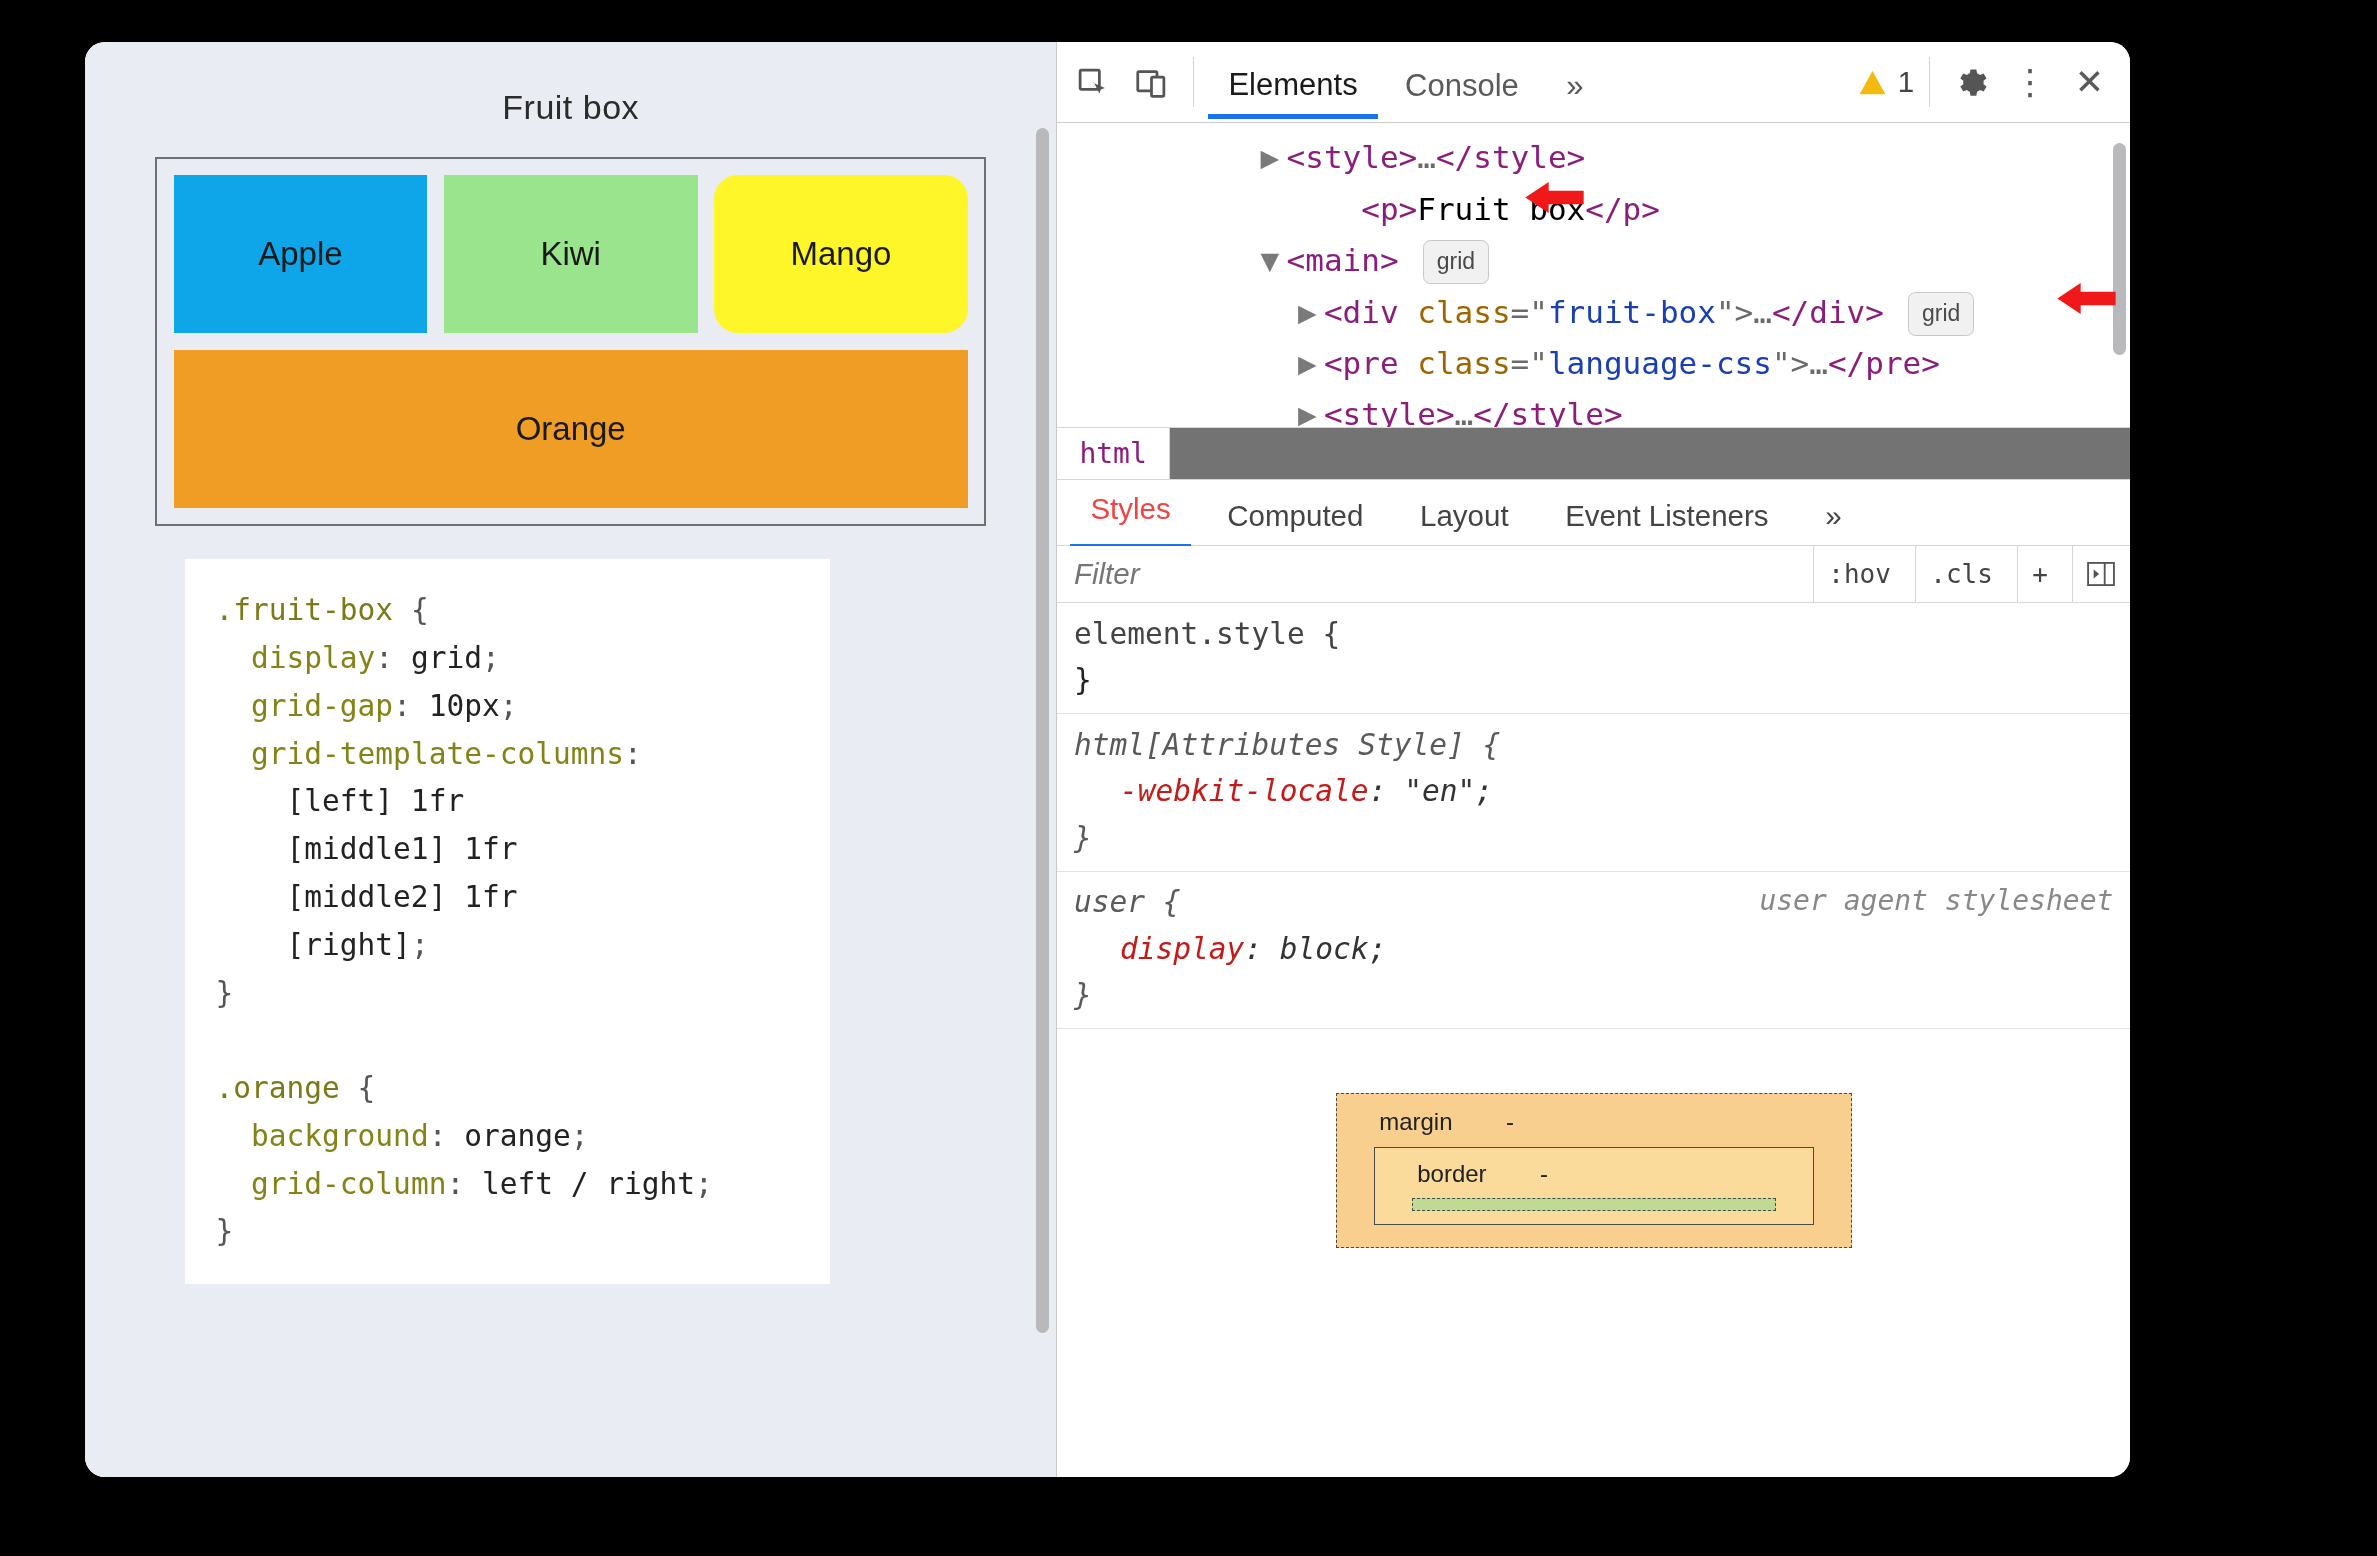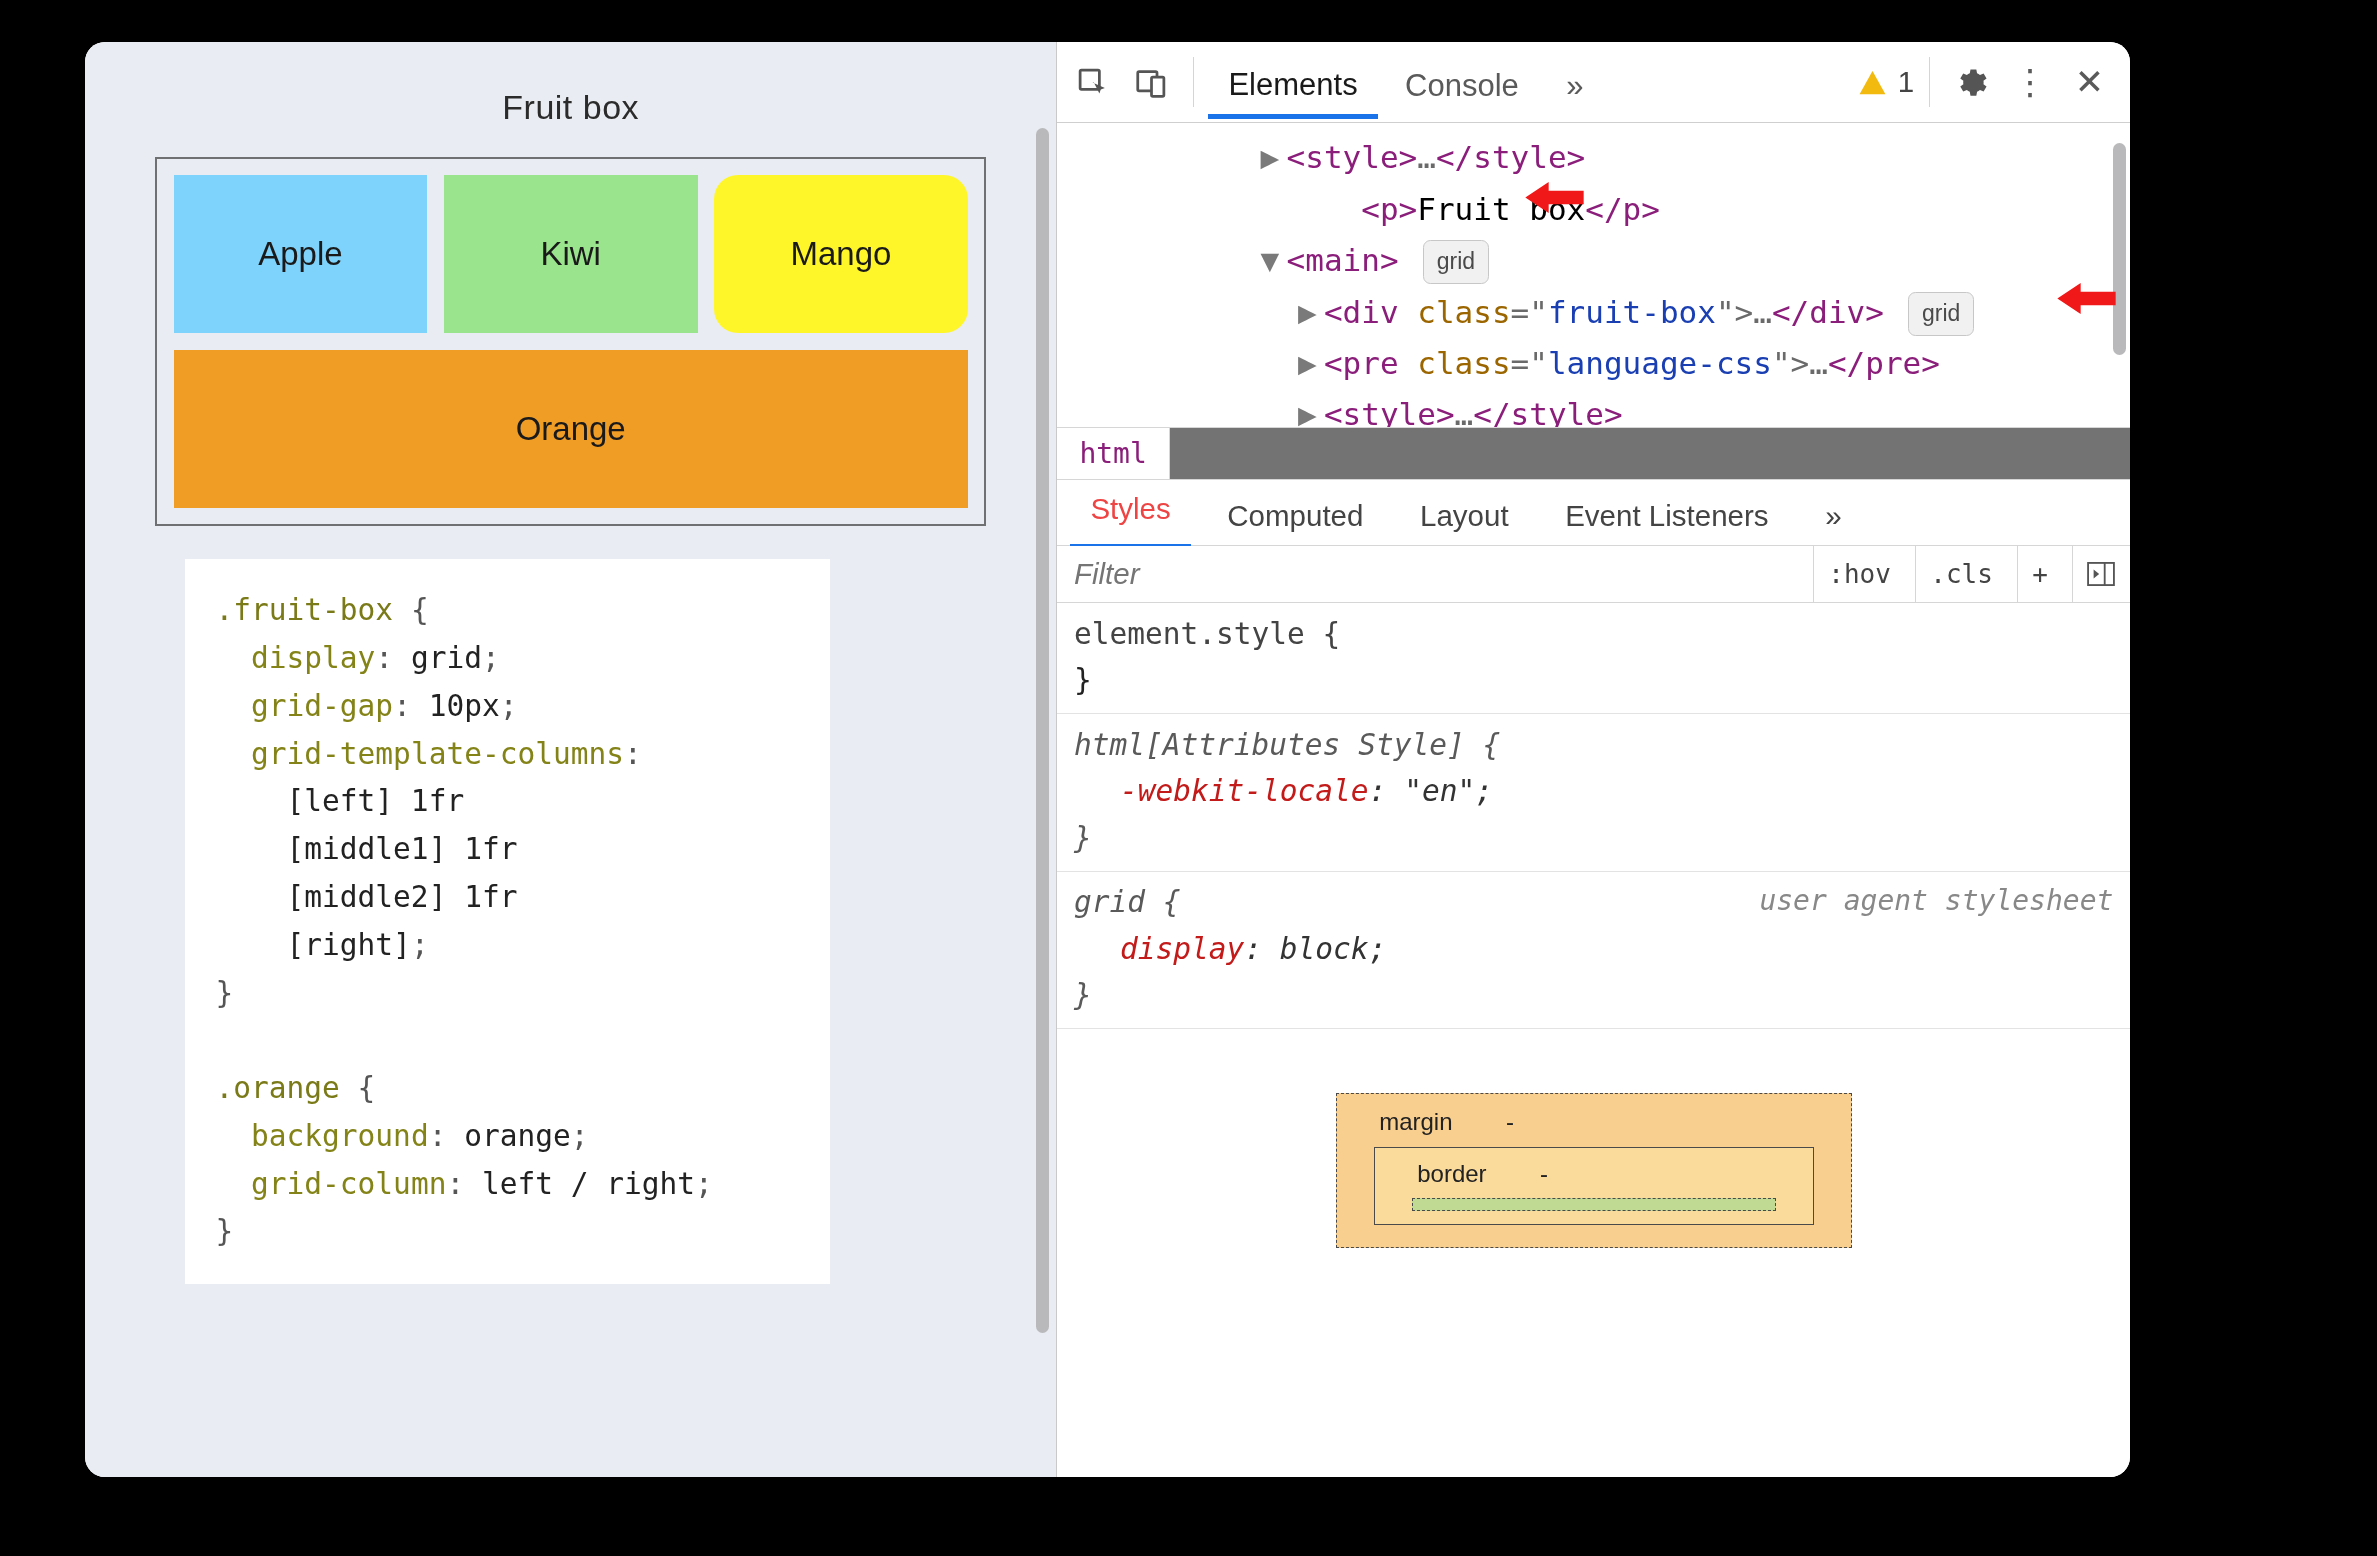--- a/index.html
+++ b/index.html
@@ -63,21 +63,21 @@
   }
   .fruit-box > div {
     display: flex;
     align-items: center;
     justify-content: center;
     font-size: 33px;
     font-weight: 400;
     color: #1a1a1a;
     height: 158px;
   }
-  .apple  { background: #7dd3fc; }
+  .apple  { background: #0ea5e9; }
   .kiwi   { background: #9ae48d; }
   .mango  { background: #fff629; border-radius: 24px; }
   .orange { background: #f09d26; grid-column: 1 / -1; }
 
   .code-block {
     margin: 33px 0 0 29.5px;
     background: #ffffff;
     padding: 28px 31px;
     width: 645px;
   }
@@ -439,21 +439,21 @@
         <div class="dt-rule">
           <div><span class="sel">element.style {</span></div>
           <div><span>}</span></div>
         </div>
         <div class="dt-rule">
           <div><span class="sel-it">html[Attributes Style] {</span></div>
           <div><span class="ind"></span><span class="prop-it">-webkit-locale</span><span class="val-it">: </span><span class="val-it">"en"</span><span class="val-it">;</span></div>
           <div><span class="sel-it">}</span></div>
         </div>
         <div class="dt-rule">
-          <div><span class="src">user agent stylesheet</span><span class="sel-it">grid {</span></div>
+          <div><span class="src">user agent stylesheet</span><span class="sel-it">user {</span></div>
           <div><span class="ind"></span><span class="prop-it">display</span><span class="val-it">: </span><span class="val-it">block</span><span class="val-it">;</span></div>
           <div><span class="sel-it">}</span></div>
         </div>
 
         <div class="boxmodel-wrap">
           <div class="bm">
             <div class="bm-margin">
               <div class="bm-lbl"><span>margin</span>&nbsp;&nbsp;&nbsp;&nbsp;&nbsp;&nbsp;&nbsp;&nbsp;<span class="bm-dash">-</span></div>
               <div class="bm-border">
                 <div class="bm-lbl"><span>border</span>&nbsp;&nbsp;&nbsp;&nbsp;&nbsp;&nbsp;&nbsp;&nbsp;<span class="bm-dash">-</span></div>

